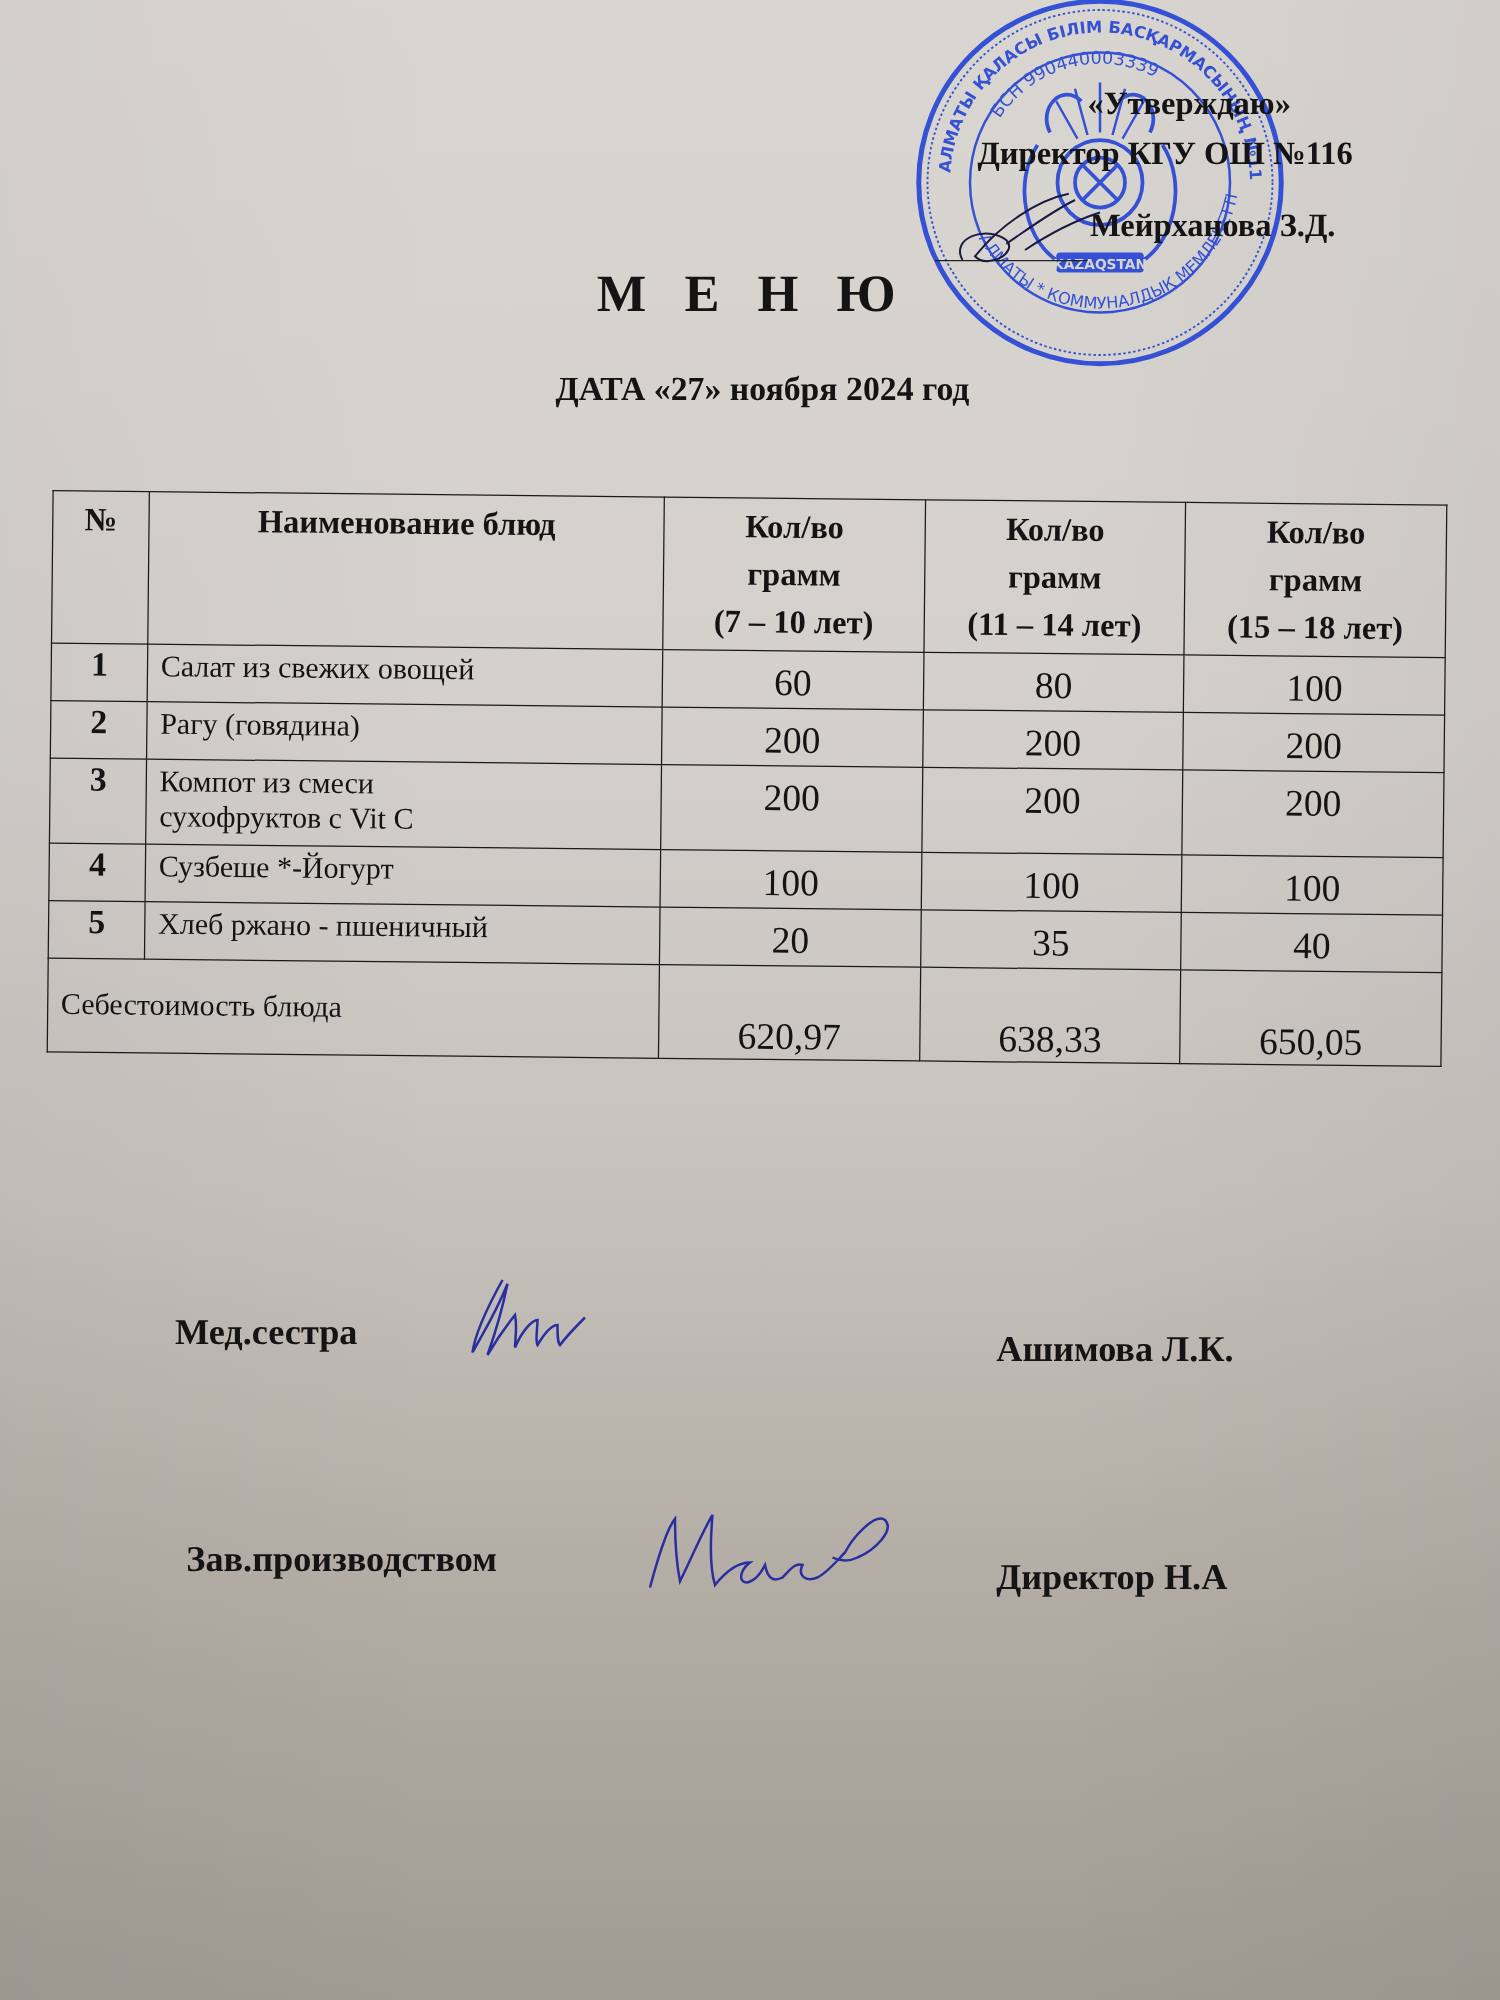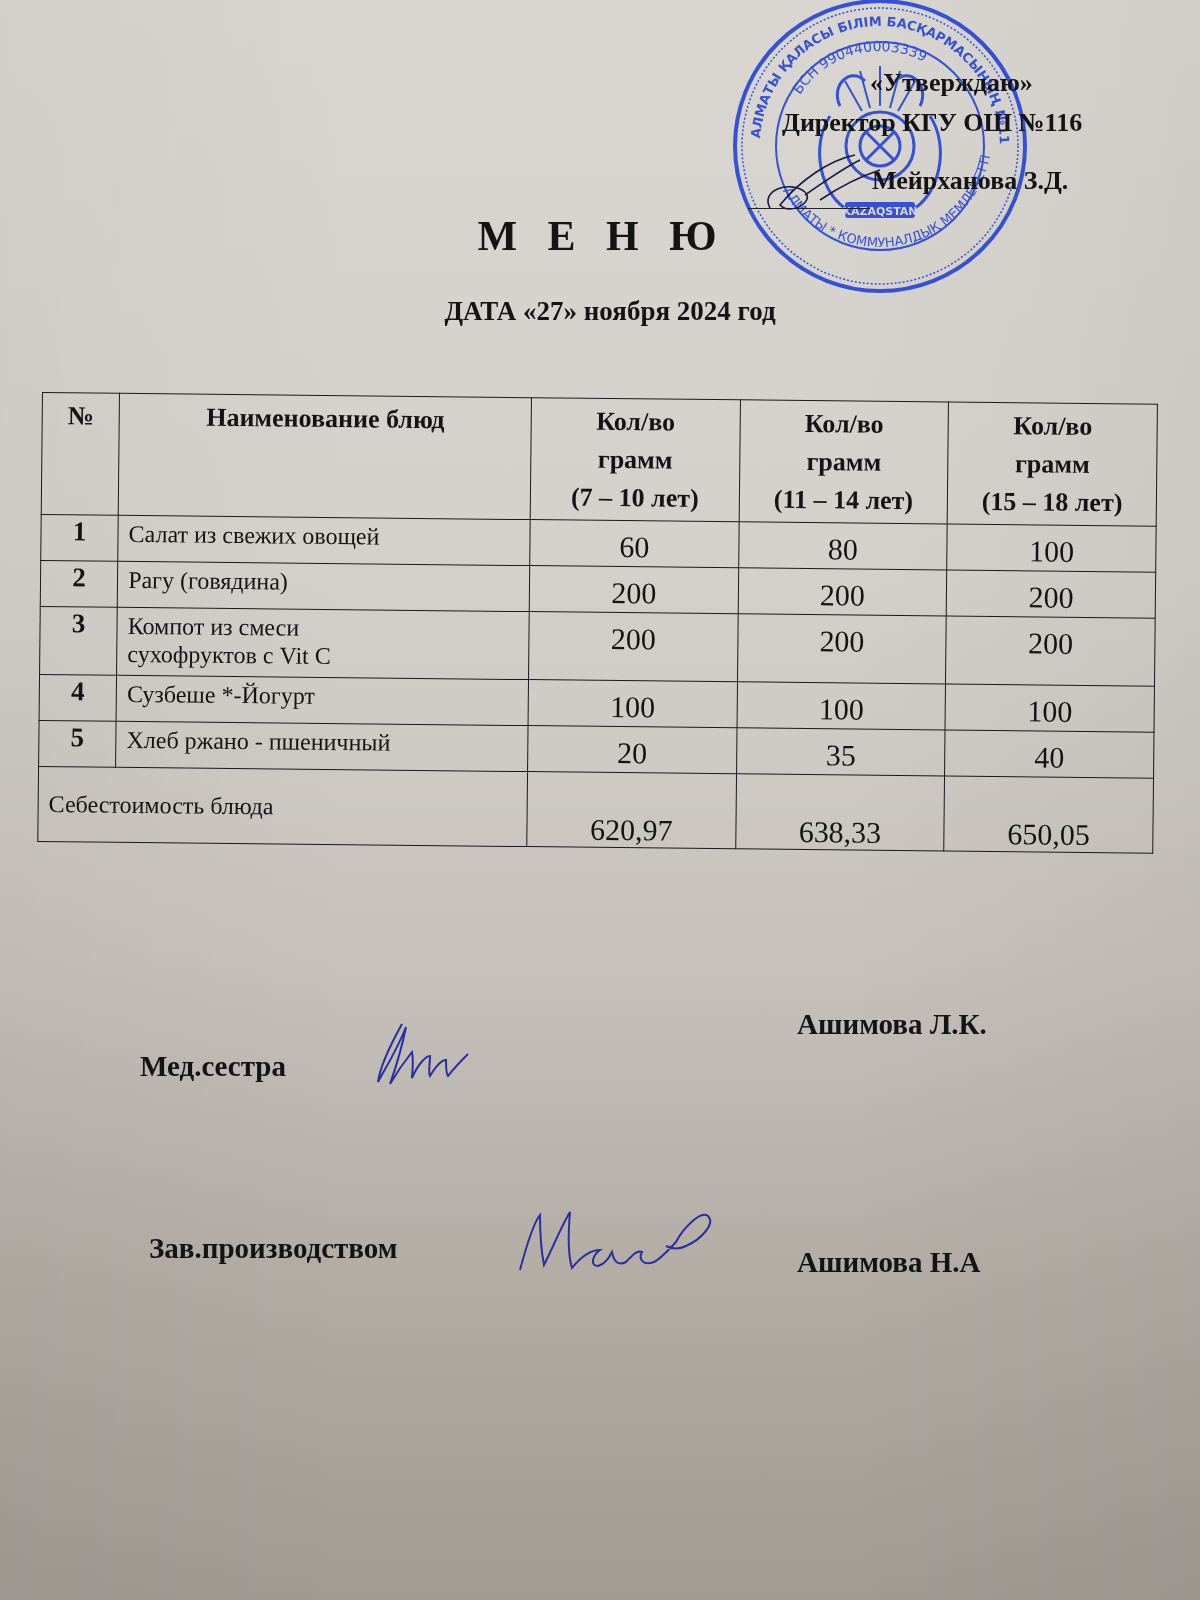--- a/index.html
+++ b/index.html
@@ -55,21 +55,21 @@
     tr.r3 { height: 68px; }
     tr.cost { height: 62px; }
     td.num { text-align: center; font-weight: bold; font-size: 27px; line-height: 32px; padding-top: 6px; }
     td.name { padding-left: 10px !important; font-size: 24px; line-height: 28px; padding-top: 4px !important; }
     td.q { text-align: center; font-size: 30px; line-height: 36px; padding-top: 8px !important; }
     td.cost-label { padding-left: 10px !important; font-size: 24px; padding-top: 24px !important; }
     td.cost-val { text-align: center; font-size: 30px; padding-top: 40px !important; }
 
     .sig-row { position: absolute; font-weight: bold; font-size: 29px; white-space: nowrap; margin-left: 32px; }
     .role1 { left: 108px; top: 1050px; }
-    .name1 { left: 765px; top: 1008px; text-align: right; }
+    .name1 { left: 765px; top: 1064px; text-align: right; }
     .role2 { left: 117px; top: 1232px; }
     .name2 { left: 765px; top: 1246px; }
     .sig1 { position: absolute; left: 372px; top: 1012px; width: 110px; height: 80px; }
     .sig2 { position: absolute; left: 510px; top: 1200px; width: 210px; height: 80px; }
   </style>
 </head>
 <body>
 
 <div class="shade"></div>
 
@@ -200,13 +200,13 @@
 <div class="sig-row role1">Мед.сестра</div>
 <svg class="sig1" viewBox="0 0 110 80">
   <path d="M 30,12 C 20,30 8,55 6,70 C 14,55 24,40 34,15 C 30,35 24,55 18,72 C 28,55 36,45 40,40 C 42,50 40,60 40,66 C 46,52 54,44 58,44 C 58,52 56,60 58,64 C 64,54 70,48 74,48 C 74,56 74,62 76,64 C 82,56 90,48 96,42" fill="none" stroke="#2a2fa0" stroke-width="2"></path>
 </svg>
 <div class="sig-row name1">Ашимова Л.К.</div>
 
 <div class="sig-row role2">Зав.производством</div>
 <svg class="sig2" viewBox="0 0 210 80">
   <path d="M 10,70 C 14,55 22,25 30,15 C 30,35 32,55 34,65 C 44,45 52,25 60,12 C 58,35 58,55 62,68 C 70,58 80,50 90,50 C 82,56 80,66 88,66 C 96,64 100,56 102,52 C 104,62 108,66 116,62 C 122,56 126,50 132,52 C 128,60 134,66 144,62 C 152,58 160,48 166,42 C 172,30 190,10 198,16 C 206,24 190,40 176,46 C 168,50 160,48 156,46" fill="none" stroke="#2a2fa0" stroke-width="2"></path>
 </svg>
-<div class="sig-row name2">Ашимова Н.А</div>
+<div class="sig-row name2">Директор Н.А</div>
 
 </body></html>

